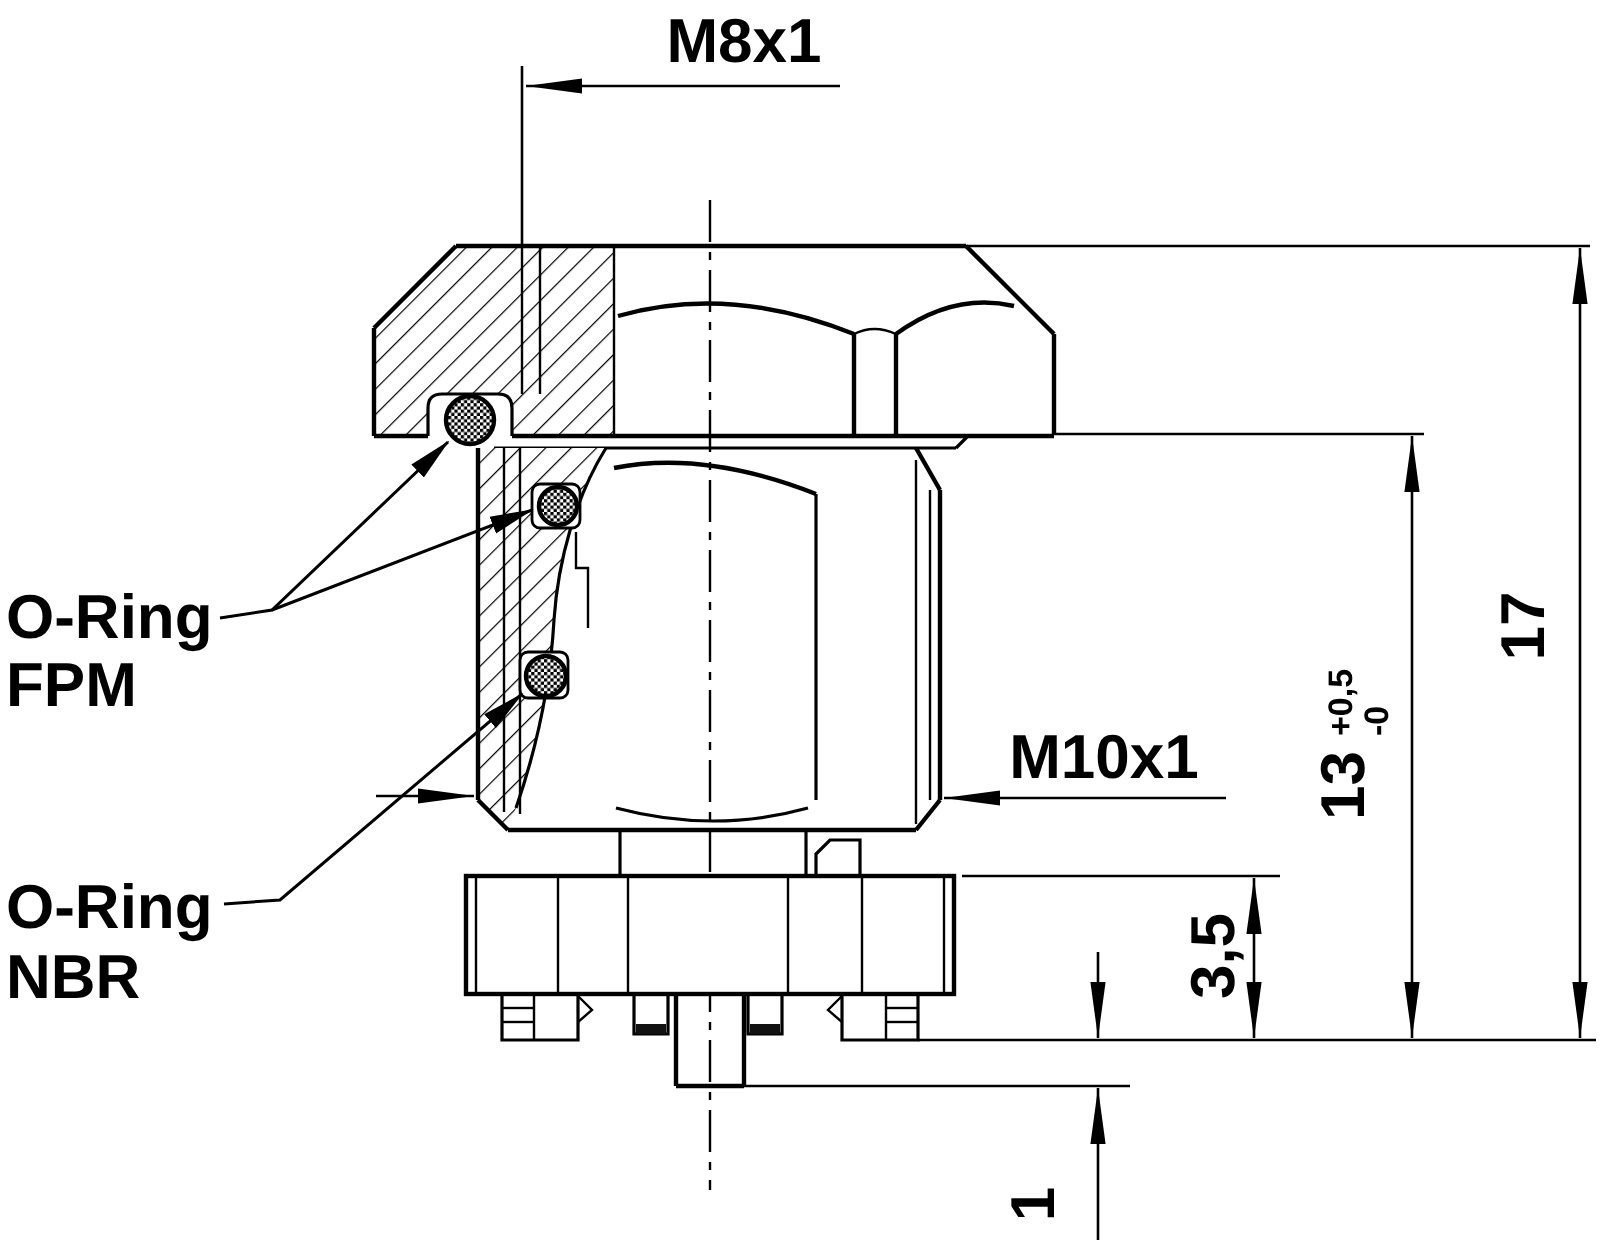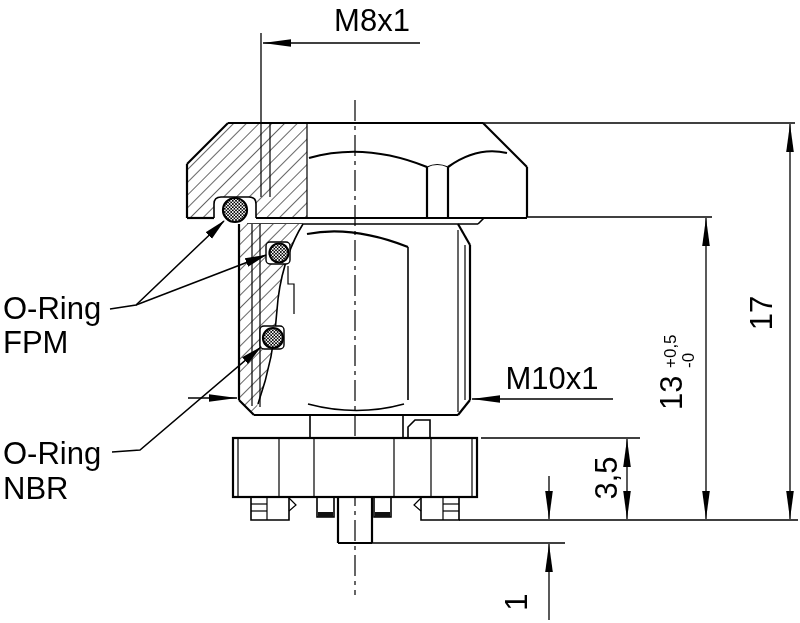--- a/index.html
+++ b/index.html
@@ -1,16 +1,16 @@
 <!DOCTYPE html>
 <html><head>
 <meta charset="utf-8">
 <style>
   html,body{margin:0;padding:0;background:#ffffff;}
-  .stage{width:800px;height:623px;position:relative;background:#86efac;font-family:"Liberation Sans",sans-serif;}
+  .stage{width:800px;height:623px;position:relative;background:#86efac;font-family:"Liberation Sans",sans-serif;font-weight:bold;}
   svg{display:block;}
   .ol{stroke:#000;fill:none;stroke-width:2.2;}   
   .ml{stroke:#000;fill:none;stroke-width:1.6;}   
   .tl{stroke:#000;fill:none;stroke-width:1.2;}   
   .dim{stroke:#000;fill:none;stroke-width:1.3;}  
   .lead{stroke:#000;fill:none;stroke-width:1.5;} 
   .cl{stroke:#000;fill:none;stroke-width:1.2;stroke-dasharray:21 5 4 5;}
   text{fill:#000;font-family:"Liberation Sans",sans-serif;}
   .lbl{font-size:31px;}
   .tol{font-size:17px;}

